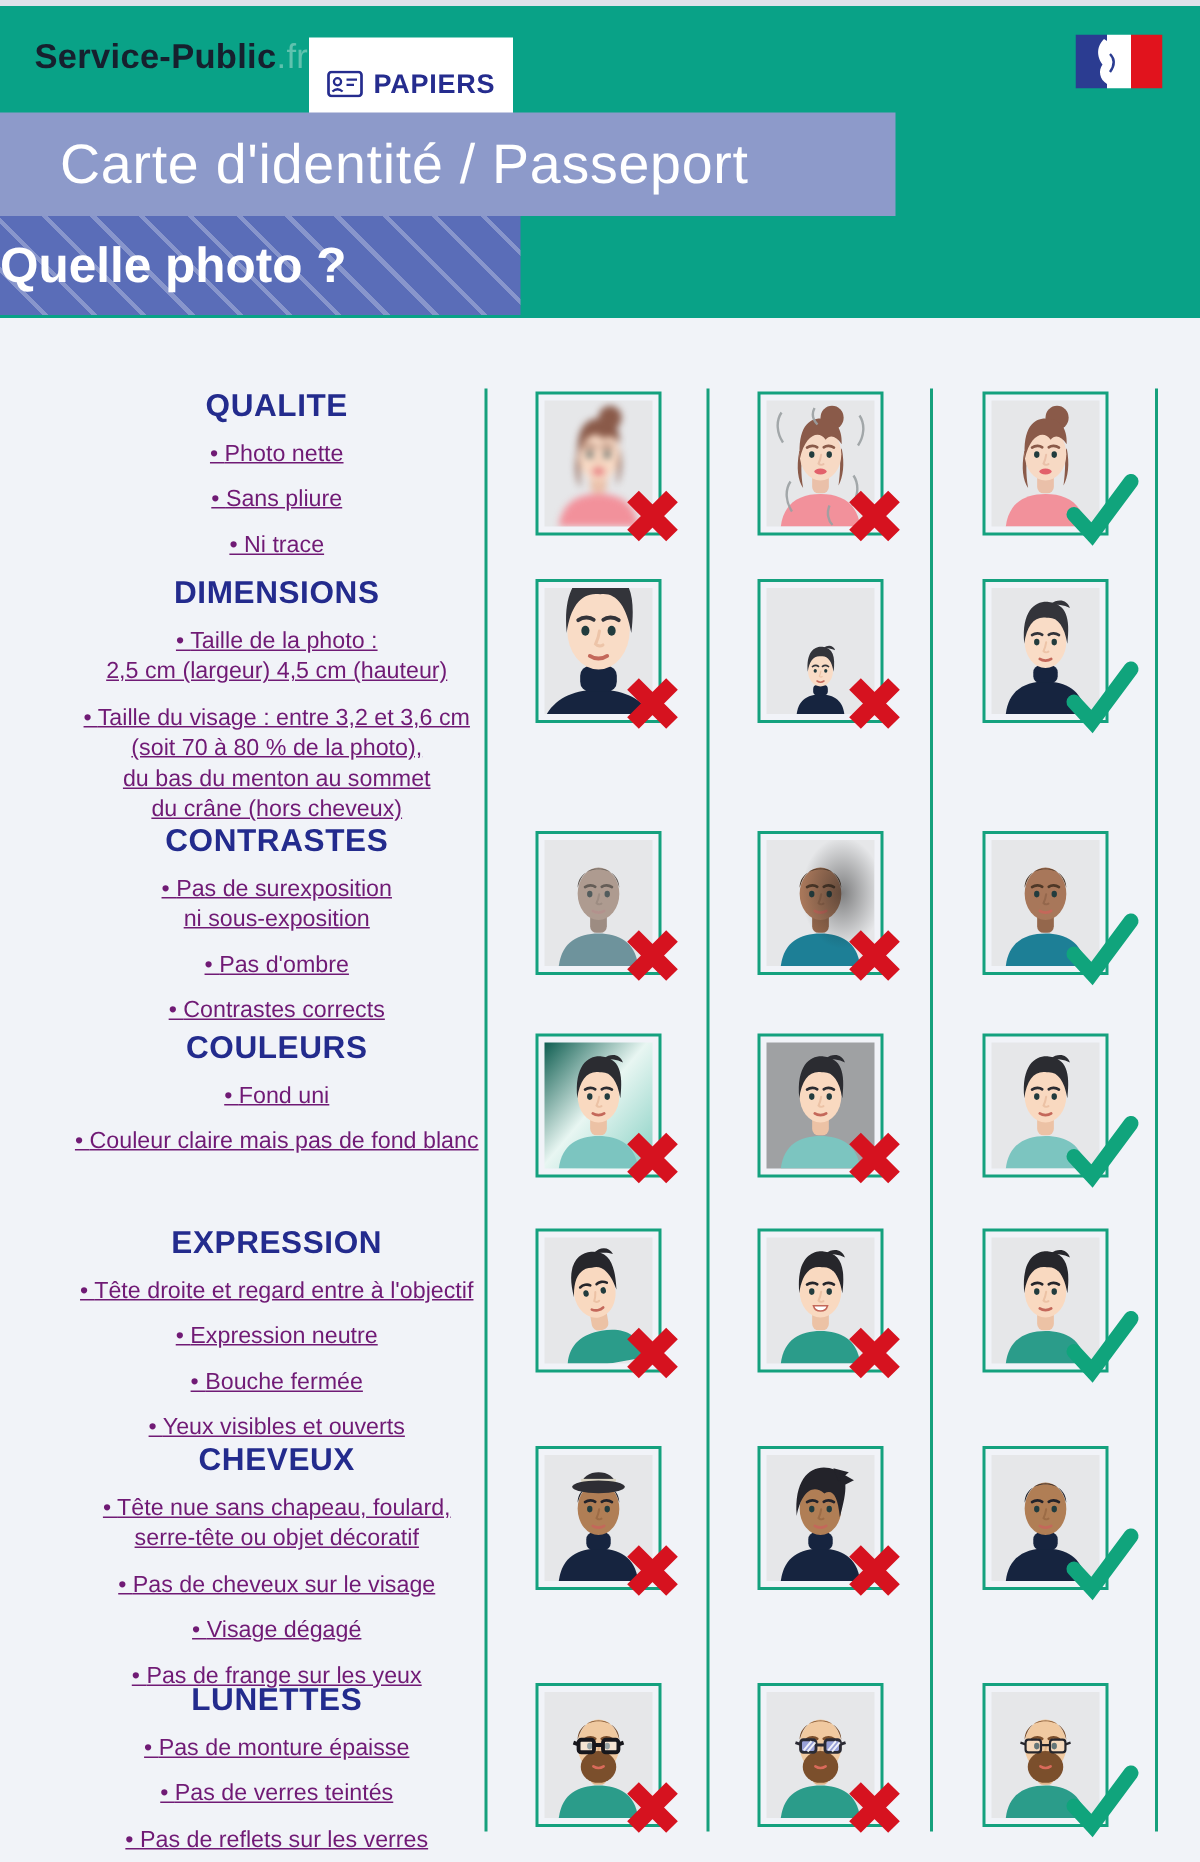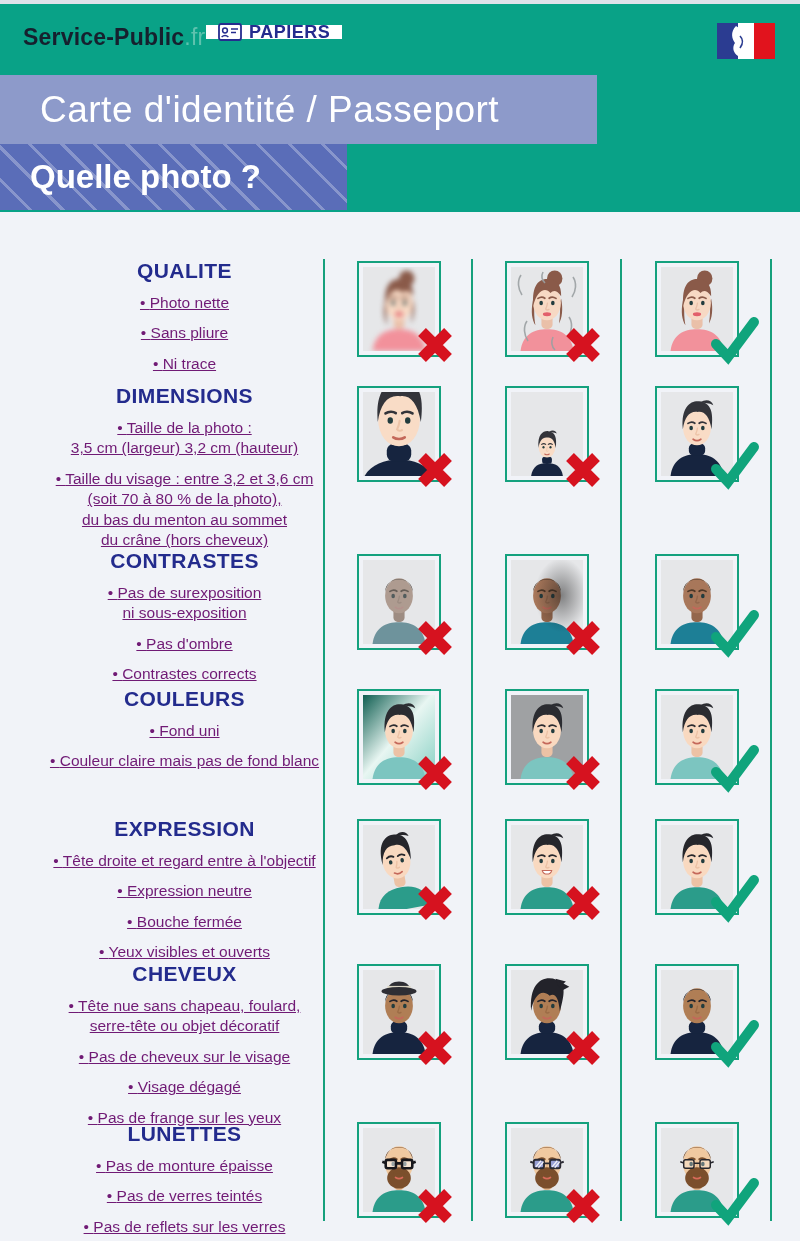--- a/index.html
+++ b/index.html
@@ -2,31 +2,31 @@
 <html><head>
 <meta charset="utf-8">
 <style>
   html,body{margin:0;padding:0;background:#dfe2ea;}
   .page{position:relative;width:800px;height:1241px;background:#f1f3f8;overflow:hidden;
         font-family:"Liberation Sans",sans-serif;margin:4px auto;}
   
   .header{position:absolute;left:0;top:0;width:800px;height:208px;background:#09a287;}
   .logo{position:absolute;left:23px;top:20px;font-size:23px;font-weight:bold;color:#16202e;letter-spacing:.2px;}
   .logo .suffix{font-weight:normal;color:#5fc2ae;}
-  .badge{position:absolute;left:206px;top:21px;height:14px;background:#ffffff;display:flex;align-items:center;
-         gap:7px;padding:0 12px;}
+  .badge{position:absolute;left:206px;top:21px;height:38px;background:#ffffff;display:flex;align-items:center;
+         gap:7px;padding:12px 12px;}
   .badge span{font-size:18px;font-weight:bold;color:#252c8e;letter-spacing:.5px;}
   .flag{position:absolute;right:25px;top:19px;}
   
   .banner1{position:absolute;left:0;top:71px;width:597px;height:69px;background:#8d9aca;
            color:#ffffff;font-size:37px;font-weight:300;line-height:69px;padding-left:40px;box-sizing:border-box;
            letter-spacing:.5px;}
   .banner2{position:absolute;left:0;top:140px;width:347px;height:66px;background:#5a6db8;
            background-image:repeating-linear-gradient(45deg,rgba(255,255,255,0) 0 20px,rgba(255,255,255,.28) 20px 23px);
-           color:#ffffff;font-size:33px;font-weight:bold;line-height:66px;padding-left:30px;box-sizing:border-box;}
+           color:#ffffff;font-size:33px;font-weight:bold;line-height:66px;box-sizing:border-box;}
   
   .content{position:absolute;left:0;top:208px;width:800px;height:1033px;text-align:center;}
   .section{position:absolute;left:32px;width:305px;}
   .sec-title{font-size:21px;font-weight:bold;color:#232b8d;letter-spacing:.4px;margin:0 0 4px 0;}
   .bullet{font-size:15.5px;color:#701a75;line-height:1.32;margin-top:10px;white-space:pre-line;text-decoration:underline;}
   .bullet::before{content:"• ";}
   .vline{position:absolute;width:2px;top:47px;height:962px;background:#16a07c;}
   
   .cell{position:absolute;width:84px;height:96px;border:2px solid #14a17e;box-sizing:border-box;
         background:#f1f3f8;}
@@ -68,21 +68,21 @@
     <div id="sections">
         <div class="section" style="top: 47px;">
           <div class="sec-title">QUALITE</div>
           <div class="bullet">Photo nette</div>
           <div class="bullet">Sans pliure</div>
           <div class="bullet">Ni trace</div>
         </div>
         <div class="section" style="top: 172px;">
           <div class="sec-title">DIMENSIONS</div>
           <div class="bullet">Taille de la photo :
-3,5 cm (largeur) 3,2 cm (hauteur)</div>
+2,5 cm (largeur) 4,5 cm (hauteur)</div>
           <div class="bullet">Taille du visage : entre 3,2 et 3,6 cm
 (soit 70 à 80 % de la photo),
 du bas du menton au sommet
 du crâne (hors cheveux)</div>
         </div>
         <div class="section" style="top: 337px;">
           <div class="sec-title">CONTRASTES</div>
           <div class="bullet">Pas de surexposition
 ni sous-exposition</div>
           <div class="bullet">Pas d'ombre</div>

